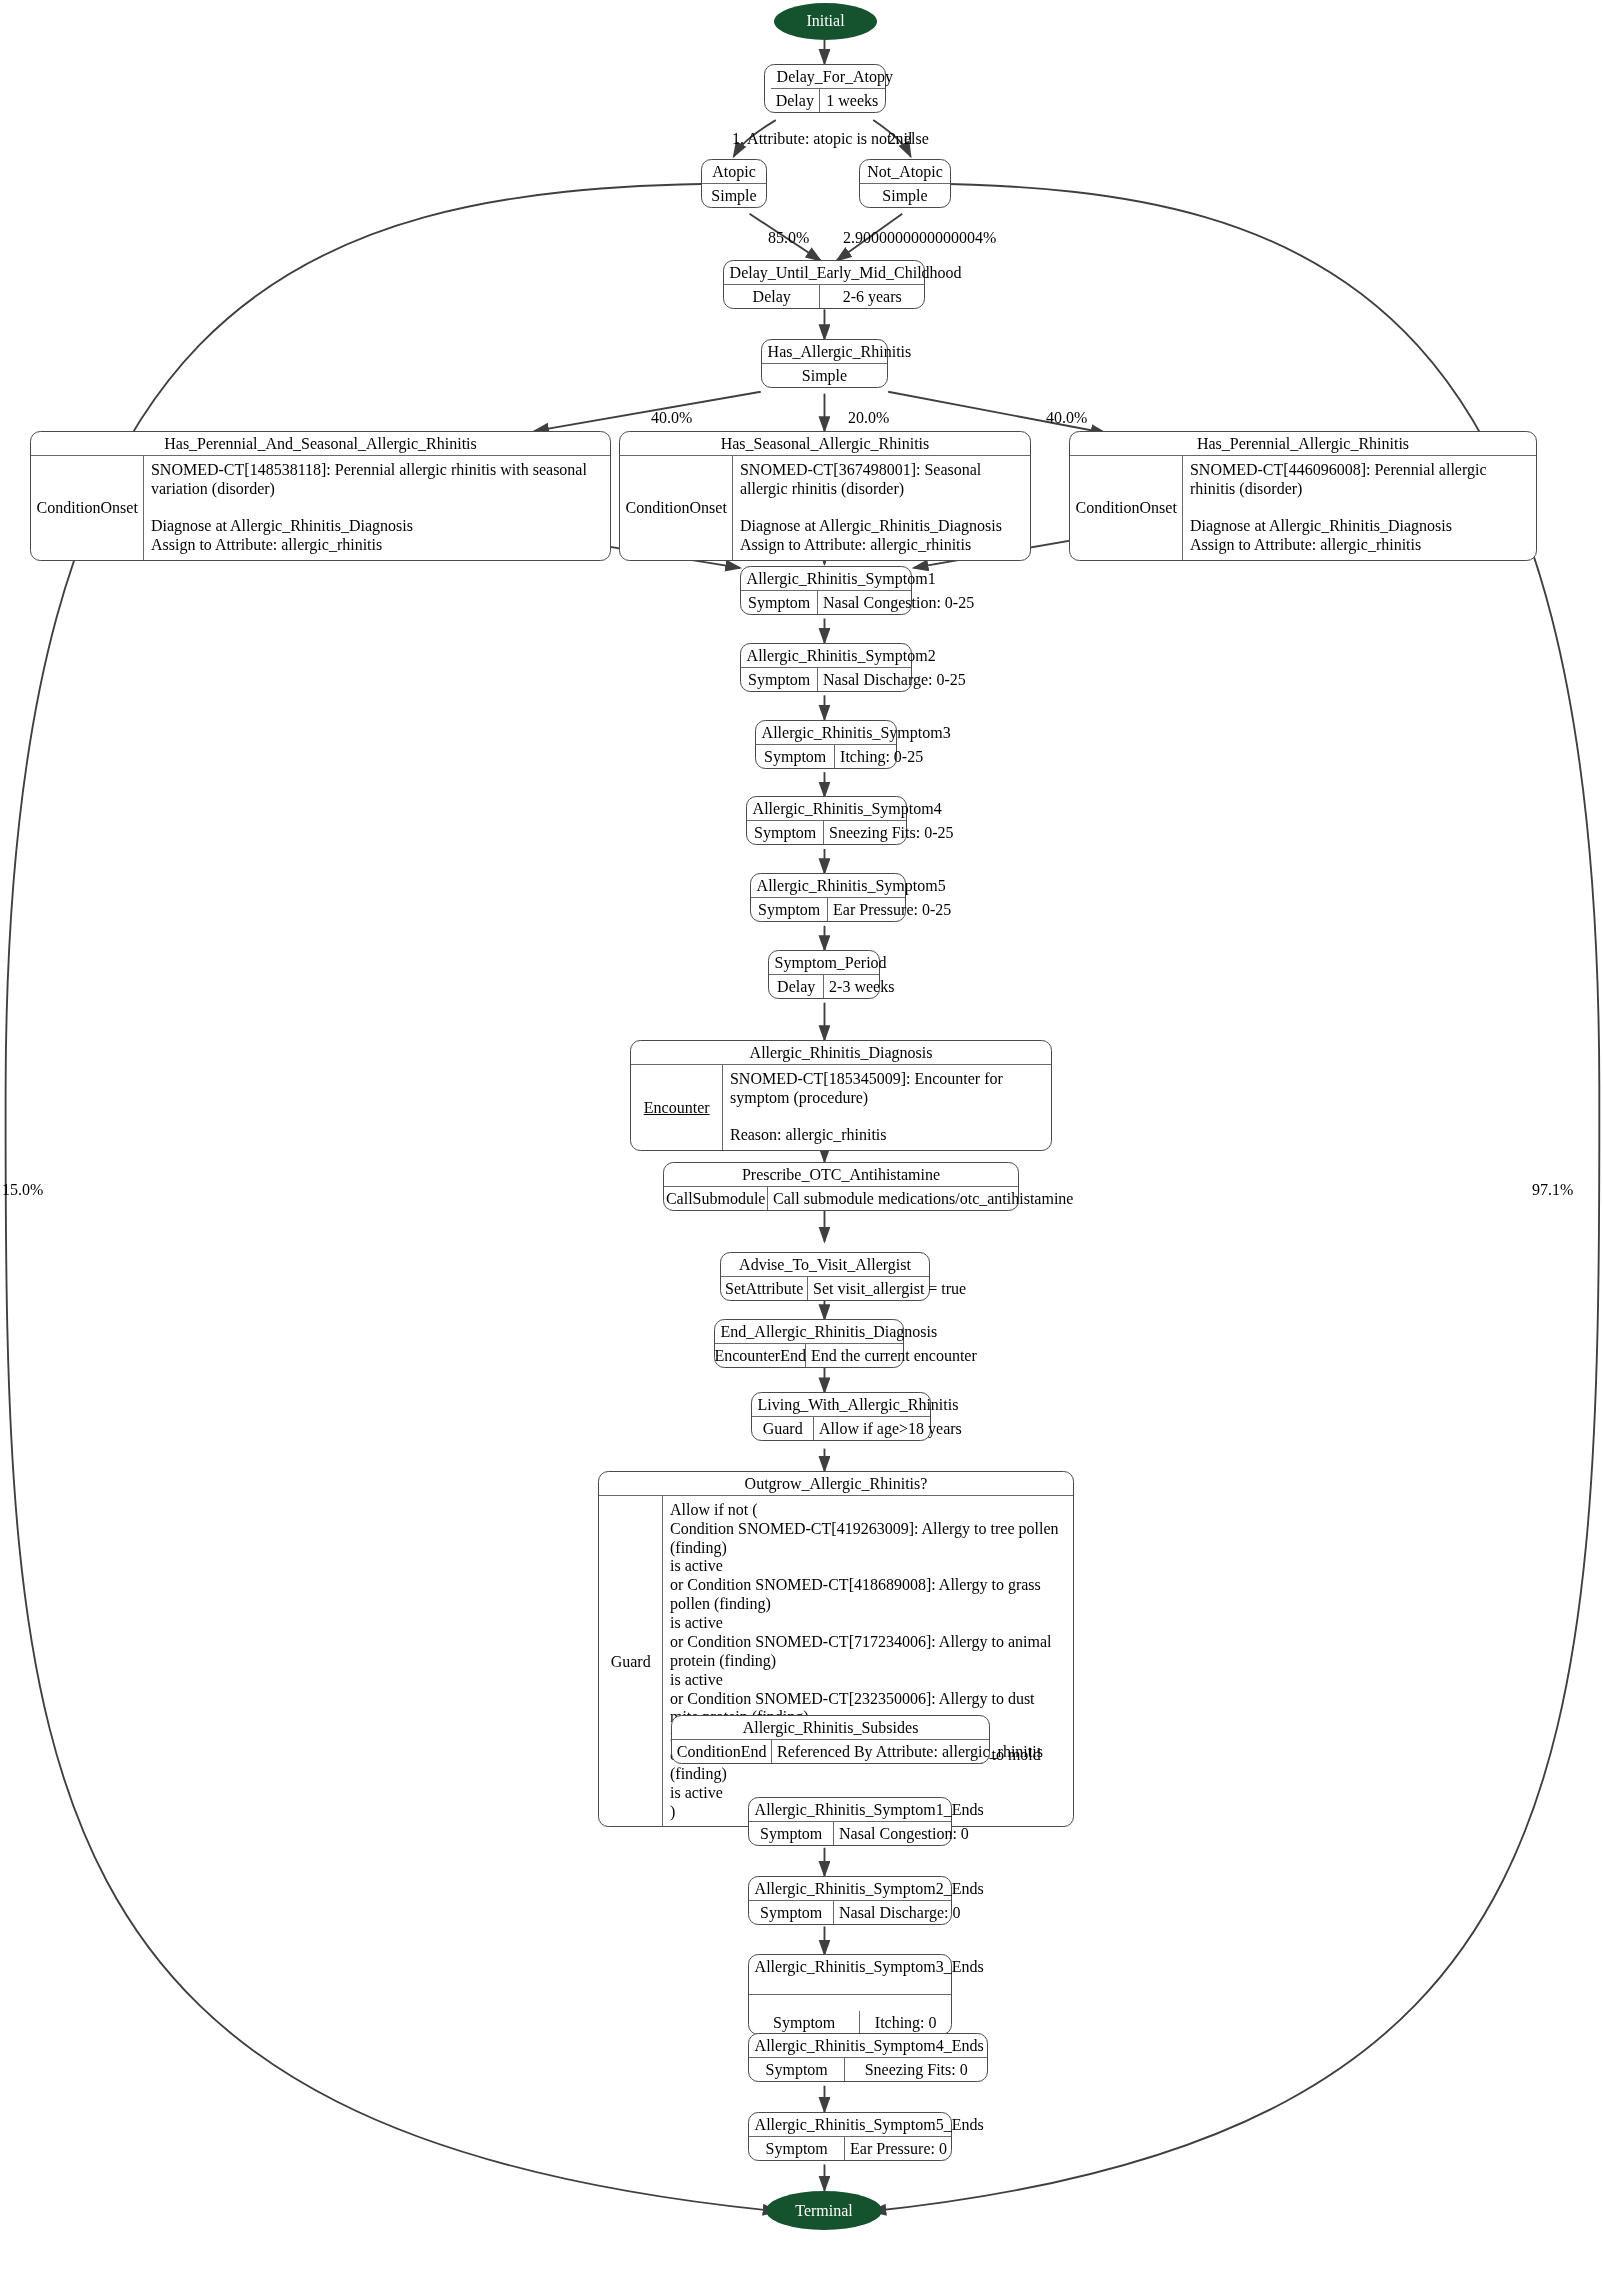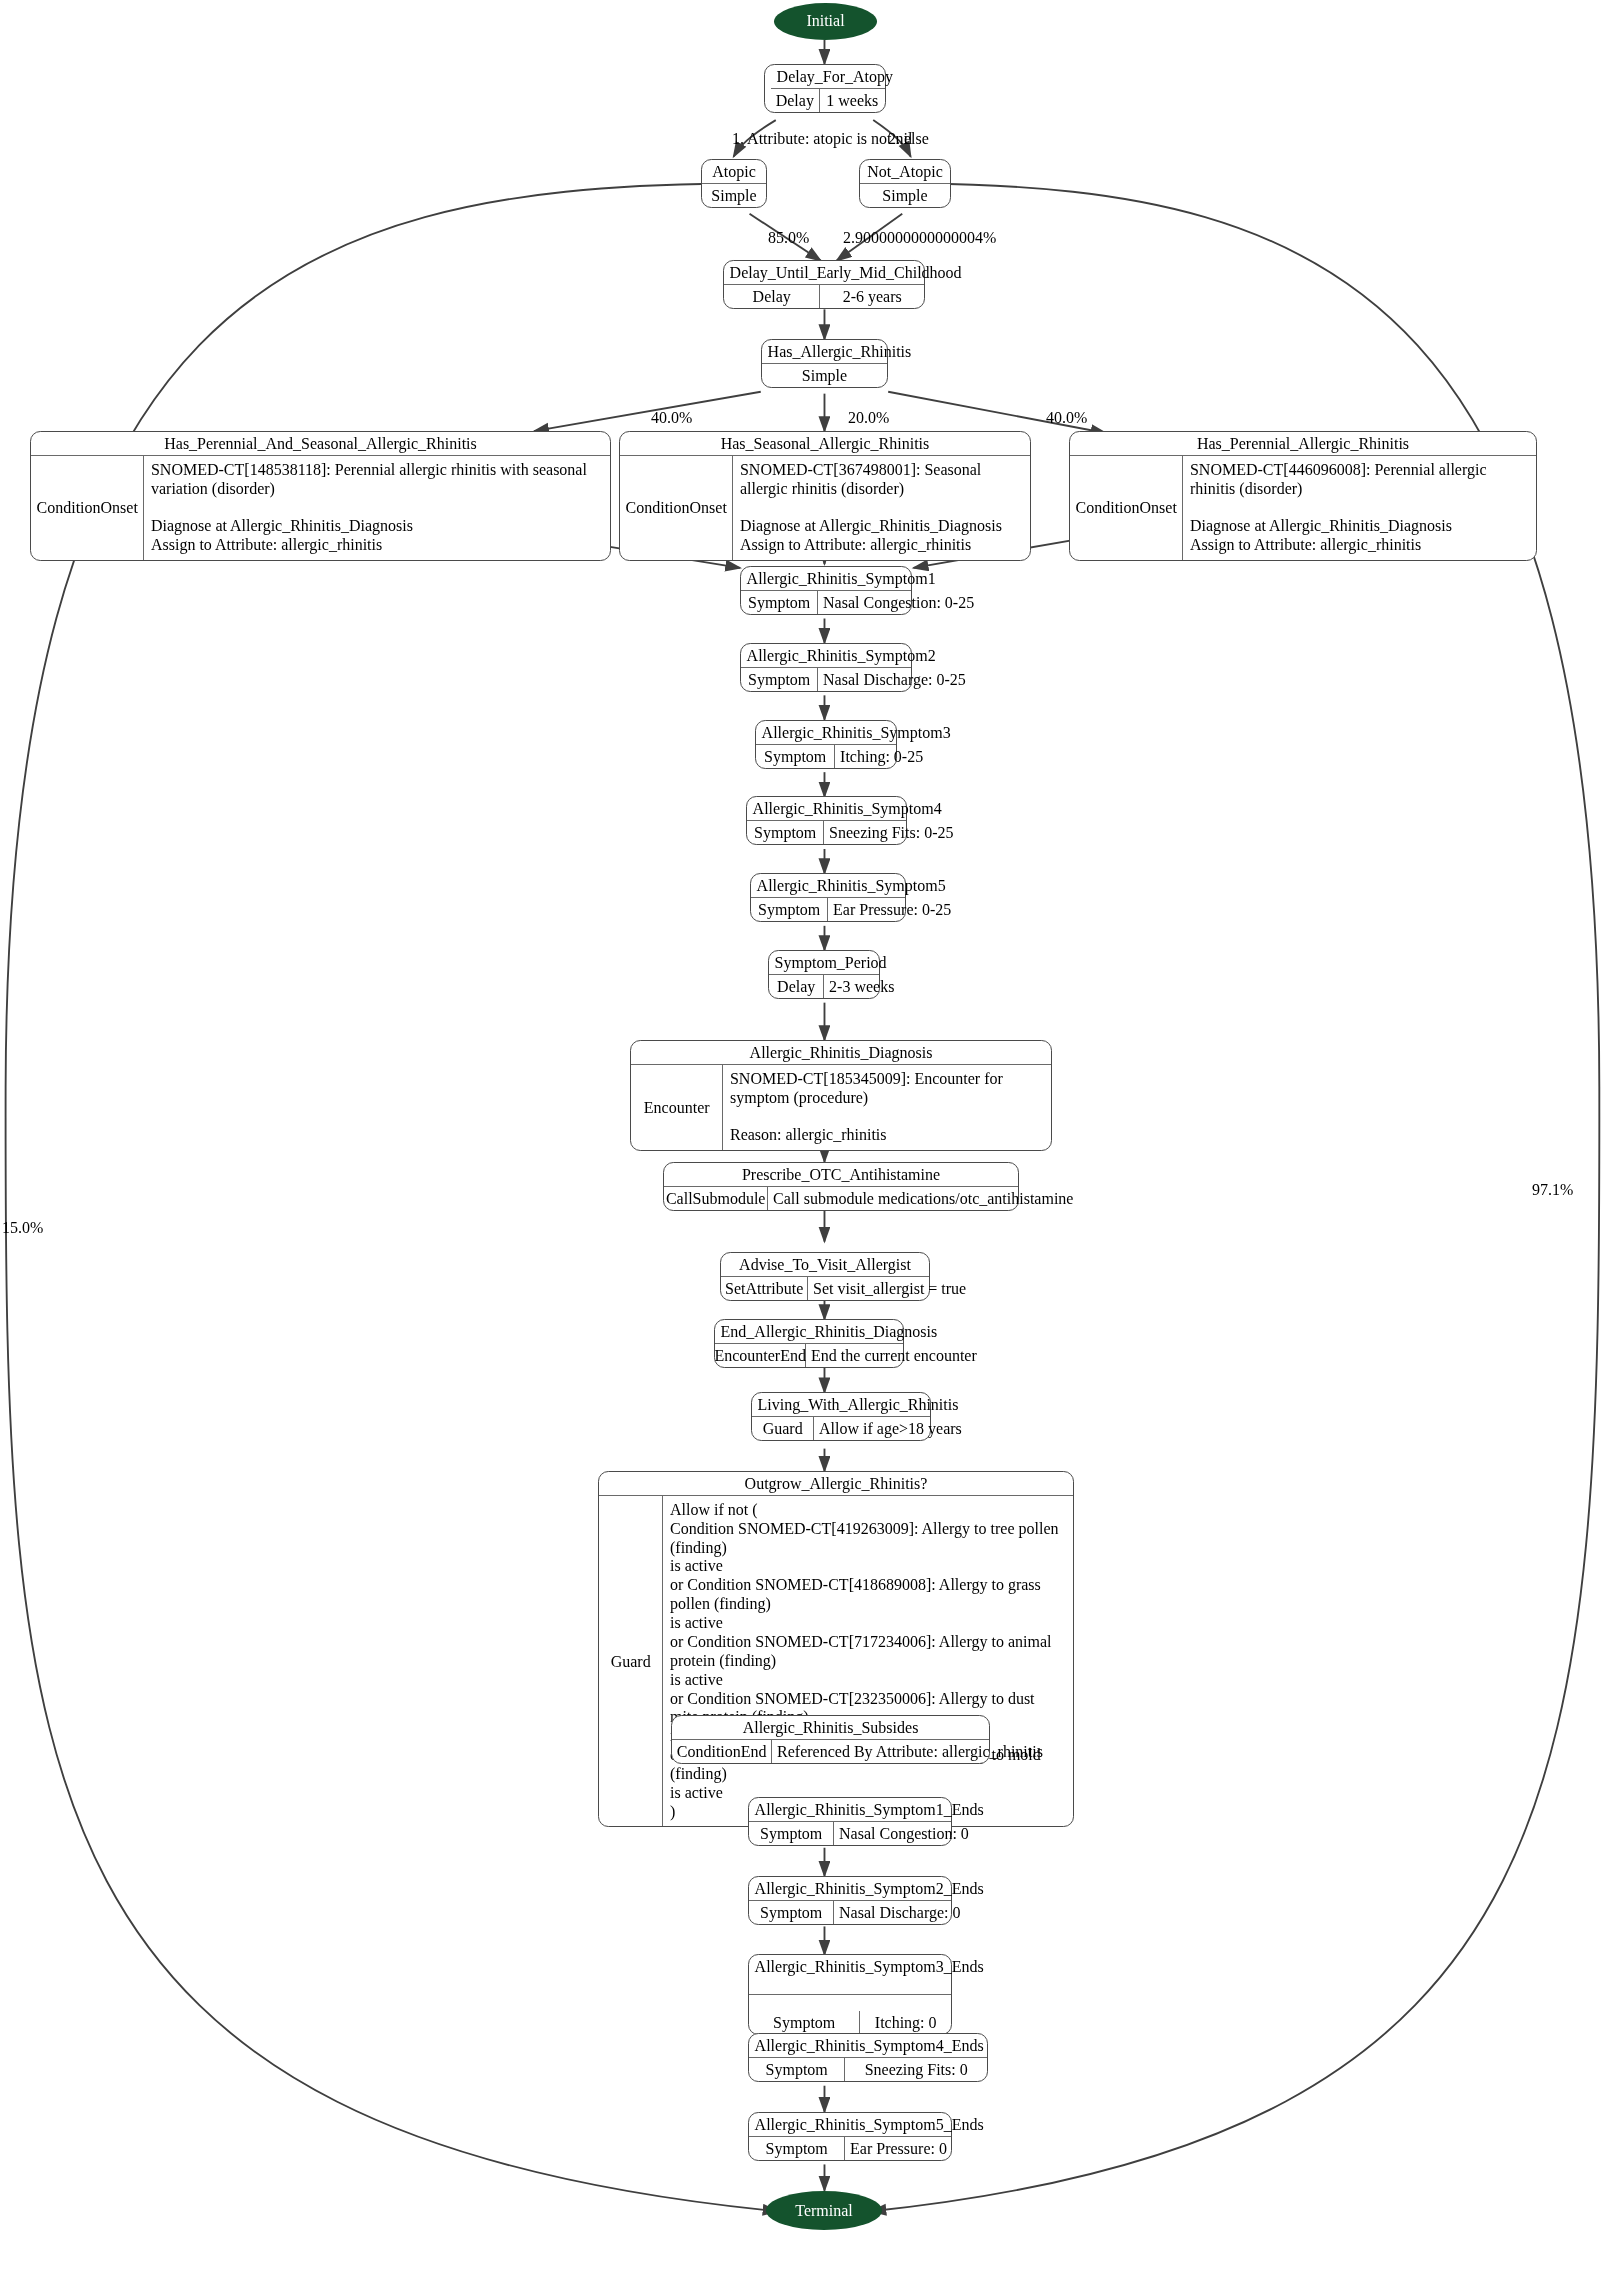--- a/index.html
+++ b/index.html
@@ -250,21 +250,21 @@
     <div class="rec-body">
       <div class="cell cell-left" style="width:45px;">Delay</div>
       <div class="cell cell-right">2-3 weeks</div>
     </div>
   </div>
 
   <div class="node rec overflow" style="left:630px; top:1040px; width:422px;">
     <div class="rec-title">Allergic_Rhinitis_Diagnosis</div>
     <div class="rec-sep"></div>
     <div class="rec-body">
-      <div class="cell cell-left" style="width:82px;">Encounter</div>
+      <div class="cell cell-left" style="width:82px;text-decoration:underline;">Encounter</div>
       <div class="cell cell-right cell-multi">SNOMED-CT[185345009]: Encounter for symptom (procedure)
 
 Reason: allergic_rhinitis</div>
     </div>
   </div>
 
   <div class="node rec overflow" style="left:663px; top:1162px; width:356px;">
     <div class="rec-title">Prescribe_OTC_Antihistamine</div>
     <div class="rec-sep"></div>
     <div class="rec-body">
@@ -378,17 +378,17 @@
     <span>Terminal</span>
   </div>
 
   <div class="edge-label" style="left:732px; top:131px;">1. Attribute: atopic is not nil</div>
   <div class="edge-label" style="left:888px; top:131px;">2. else</div>
   <div class="edge-label" style="left:768px; top:230px;">85.0%</div>
   <div class="edge-label" style="left:843px; top:230px;">2.9000000000000004%</div>
   <div class="edge-label" style="left:651px; top:410px;">40.0%</div>
   <div class="edge-label" style="left:848px; top:410px;">20.0%</div>
   <div class="edge-label" style="left:1046px; top:410px;">40.0%</div>
-  <div class="edge-label" style="left:1.9px; top:1220px;text-align:center;">15.0%</div>
+  <div class="edge-label" style="left:1.9px; top:1182px;text-align:center;">15.0%</div>
   <div class="edge-label" style="left:1532px; top:1182px;">97.1%</div>
 
 </div>
 
 
 </body></html>

